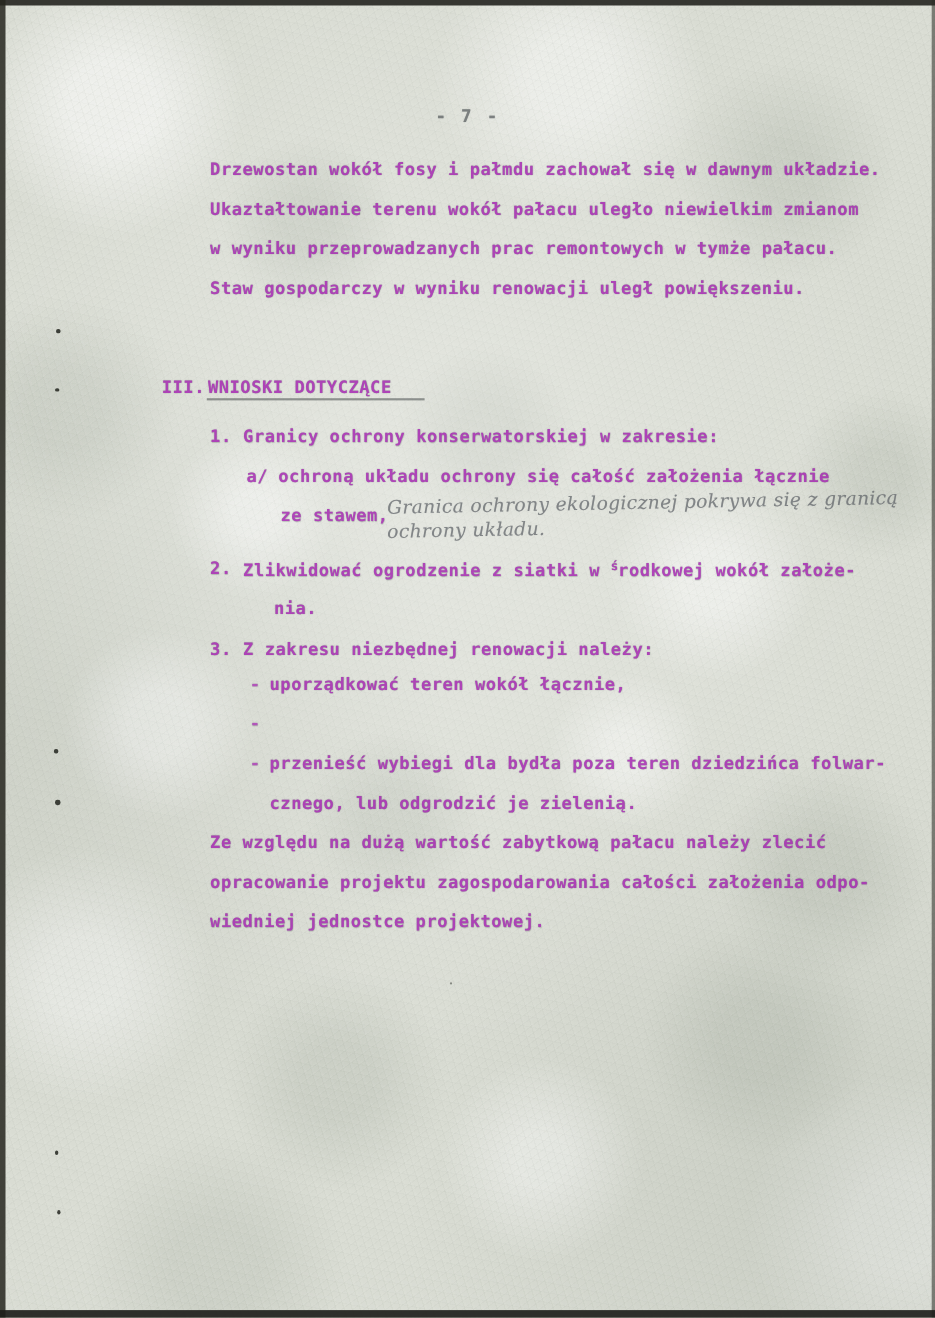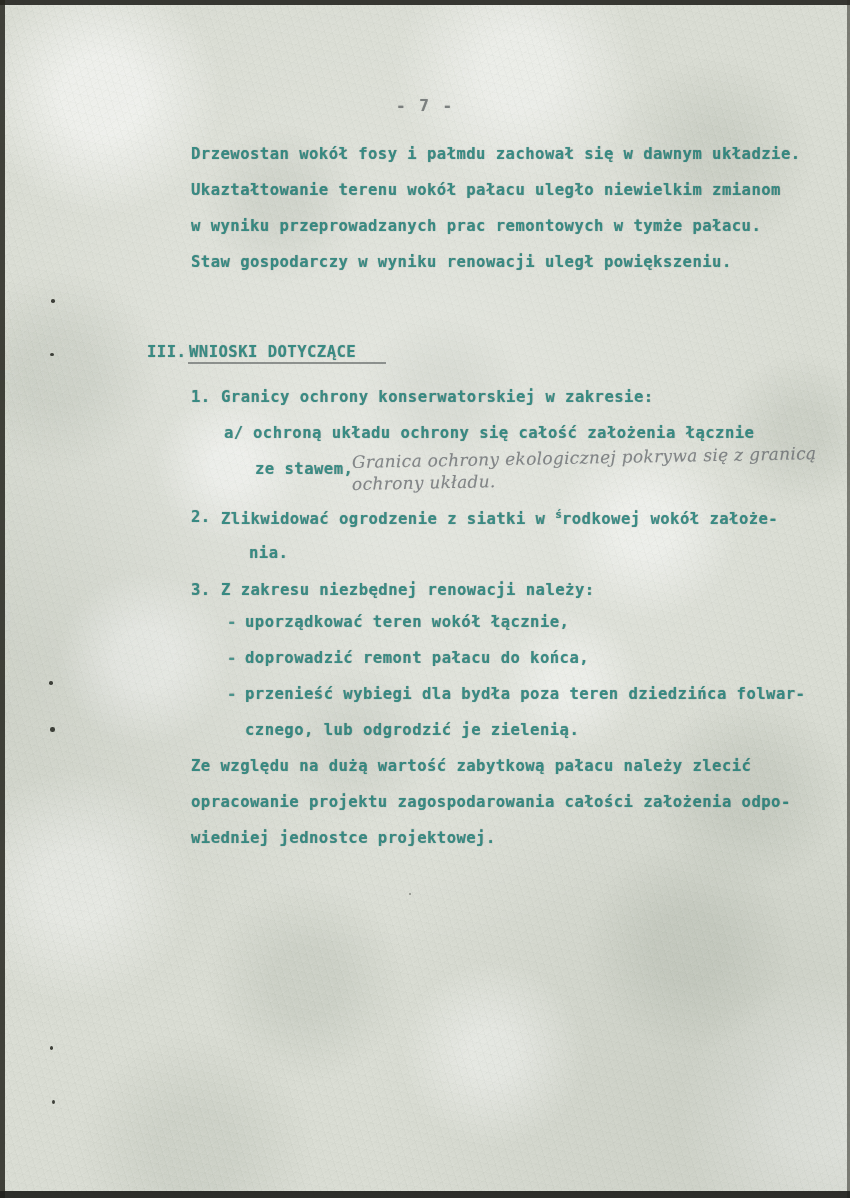--- a/index.html
+++ b/index.html
@@ -67,21 +67,21 @@
   
   #scan-edge-top    { position:absolute; top:0;  left:0; width:850px; height:5px;  background:#24241f; opacity:.9; }
   #scan-edge-bottom { position:absolute; bottom:0;left:0; width:850px; height:7px;  background:#20201c; opacity:.92; }
   #scan-edge-left   { position:absolute; top:0;  left:0; width:5px;   height:1198px;background:#26261f; opacity:.85; }
   #scan-edge-right  { position:absolute; top:0;  right:0;width:3px;   height:1198px;background:#2b2b24; opacity:.55; }
 
   
   .typed {
     position: absolute;
     white-space: pre;
-    color: #0f766e;
+    color: #a21caf;
     font-size: 15.5px;
     letter-spacing: .5px;
     font-weight: 700;
     opacity: .80;
     text-shadow: 0 0 1.1px rgba(70,76,80,.55), .4px .3px .7px rgba(90,96,92,.30);
   }
   .typed.light { opacity: .70; }
 
   #page-number {
     position: absolute;
@@ -170,21 +170,20 @@
   <div class="typed" style="left:221px; top:508px;"><span>Zlikwidować ogrodzenie z siatki w </span><span class="sup-s">ś</span><span>rodkowej wokół założe-</span></div>
   <div class="typed" style="left:221px; top:544px;margin-left:28px;">nia.</div>
 
   <div class="typed" style="left:191px; top:581px;">3.</div>
   <div class="typed" style="left:221px; top:581px;">Z zakresu niezbędnej renowacji należy:</div>
 
   <div class="typed light" style="left:227px; top:613px;">-</div>
   <div class="typed" style="left:245px; top:613px;">uporządkować teren wokół łącznie,</div>
 
   <div class="typed light" style="left:227px; top:649px;">-</div>
-  <div class="typed" style="left:245px; top:649px;">doprowadzić remont pałacu do końca,</div>
 
   <div class="typed light" style="left:227px; top:685px;">-</div>
   <div class="typed" style="left:245px; top:721px;">cznego, lub odgrodzić je zielenią.</div>
 
   <div class="typed" style="left:245px; top:685px;">przenieść wybiegi dla bydła poza teren dziedzińca folwar-</div>
 
   <div class="typed" style="left:191px; top:793px;">opracowanie projektu zagospodarowania całości założenia odpo-</div>
   <div class="typed" style="left:191px; top:757px;">Ze względu na dużą wartość zabytkową pałacu należy zlecić</div>
   <div class="typed" style="left:191px; top:829px;">wiedniej jednostce projektowej.</div>
 

